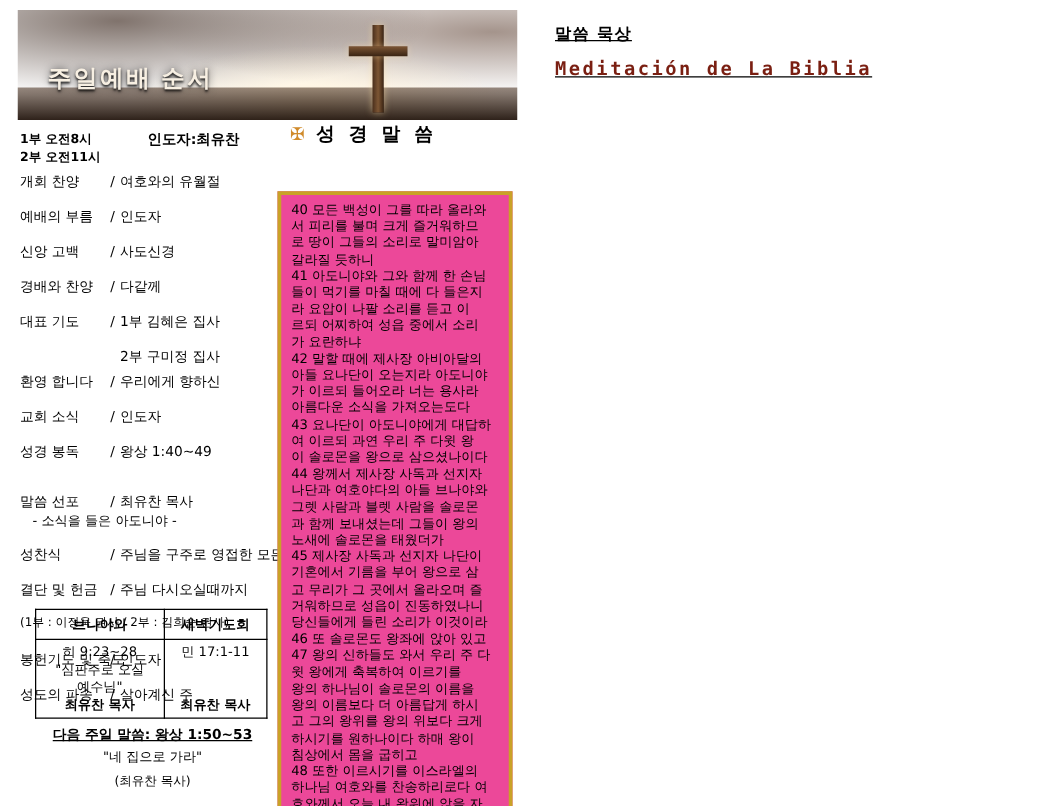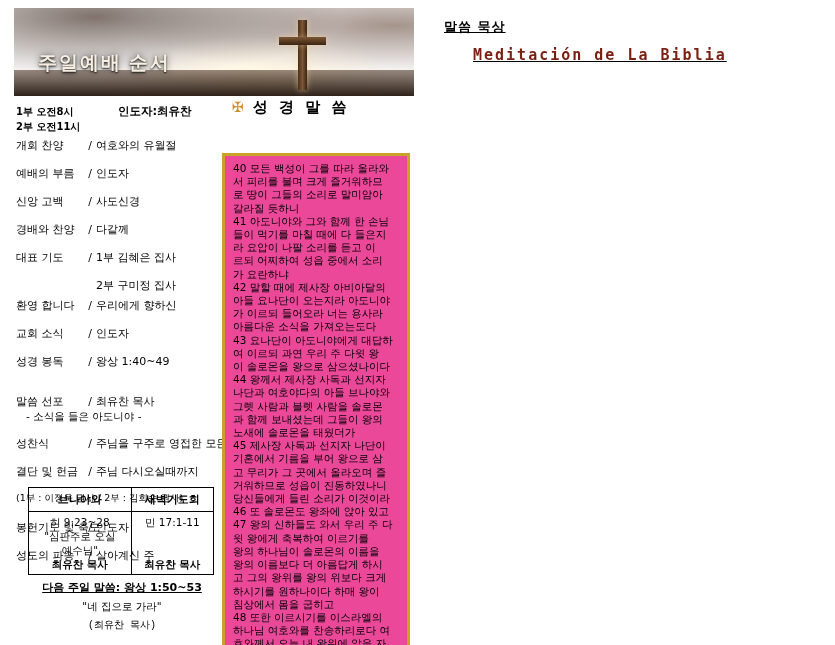--- a/index.html
+++ b/index.html
@@ -105,21 +105,20 @@
     letter-spacing: 1px;
     color: #000;
     margin-bottom: 10px;
   }
   .right-head .line2 {
     font-size: 15px;
     font-weight: bold;
     letter-spacing: 2px;
     color: #7a1f12;
     font-family: "DejaVu Sans Mono", "Liberation Mono", monospace;
-    margin-left: 29px;
   }
 
   
   .svc-times {
     position: absolute;
     left: 16px;
     top: 104px;
     font-size: 10px;
     font-weight: bold;
     line-height: 15px;
@@ -233,21 +232,21 @@
     width: 200px;
     text-align: center;
     font-size: 11px;
     line-height: 19px;
   }
   .nextweek .l1 {
     font-weight: bold;
     text-decoration: underline;
   }
   .nextweek .l2 { font-size: 10.5px; }
-  .nextweek .l3 { font-size: 10px; font-family: Liberation Mono, monospace; }
+  .nextweek .l3 { font-size: 10px; }
 
   
   .scrip-box {
     position: absolute;
     left: 222px;
     top: 122px;
     width: 188px;
     height: 500px;
     border: 3px solid #c9a227;
     background: #ec4899;

